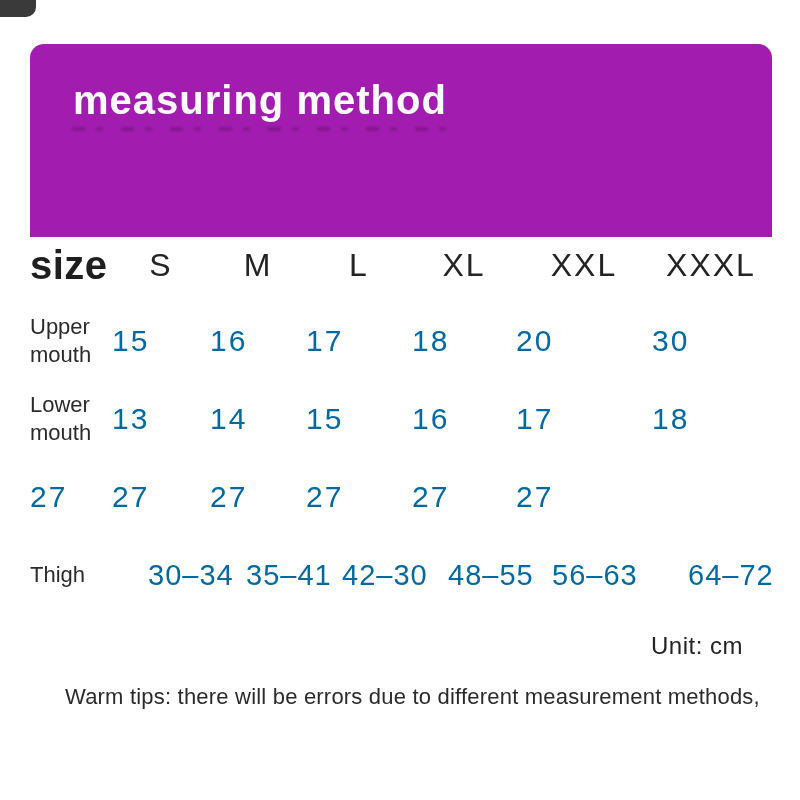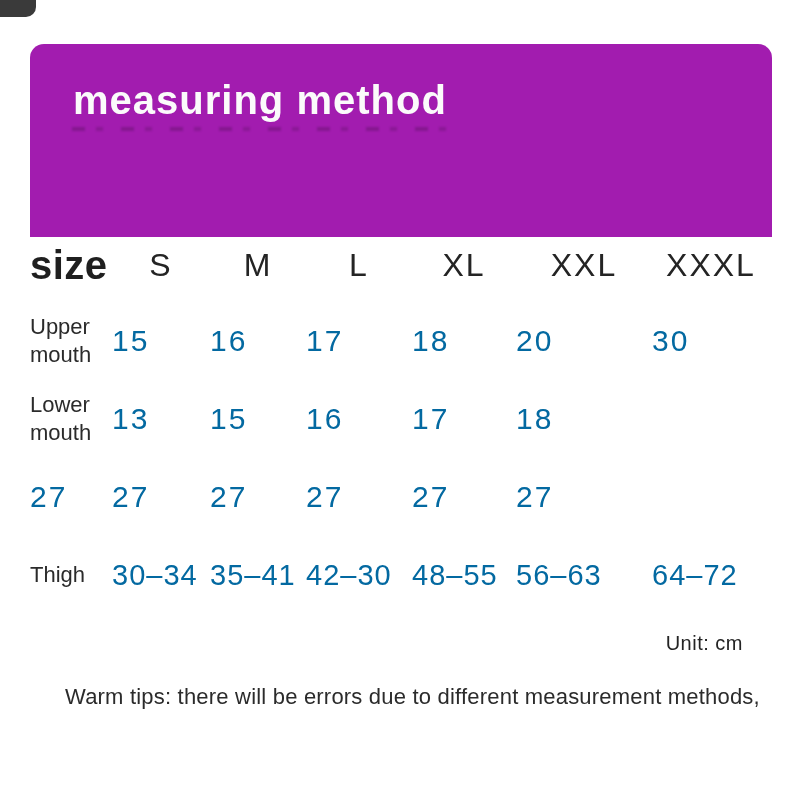--- a/index.html
+++ b/index.html
@@ -81,25 +81,26 @@
   .cell-val {
     font-size: 30px;
     letter-spacing: 2px;
     text-align: left;
     color: #0369a1;
     white-space: nowrap;
   }
   .t-row.range-row .cell-val {
     font-size: 29px;
     letter-spacing: 1px;
+    margin-left: 36px;
   }
 
   .unit-note {
     position: absolute; top: 632px; right: 57px;
-    font-size: 20px; letter-spacing: 0.5px;
+    font-size: 24px; letter-spacing: 0.5px;
     color: #242424;
   }
 
   .warm-tips {
     position: absolute; left: 65px; top: 682px;
     font-size: 22px; line-height: 29px;
     letter-spacing: 0.2px;
     color: #2b2b2b;
     white-space: nowrap;
   }
@@ -132,20 +133,21 @@
     <div class="cell-val">16</div>
     <div class="cell-val">17</div>
     <div class="cell-val">18</div>
     <div class="cell-val">20</div>
     <div class="cell-val">30</div>
   </div>
 
   <div class="t-row">
     <div class="row-label">Lower mouth</div>
     <div class="cell-val">13</div>
+    <div class="cell-val">14</div>
     <div class="cell-val">15</div>
     <div class="cell-val">16</div>
     <div class="cell-val">17</div>
     <div class="cell-val">18</div>
   </div>
 
   <div class="t-row">
     <div class="cell-val">27</div>
     <div class="cell-val">27</div>
     <div class="cell-val">27</div>

